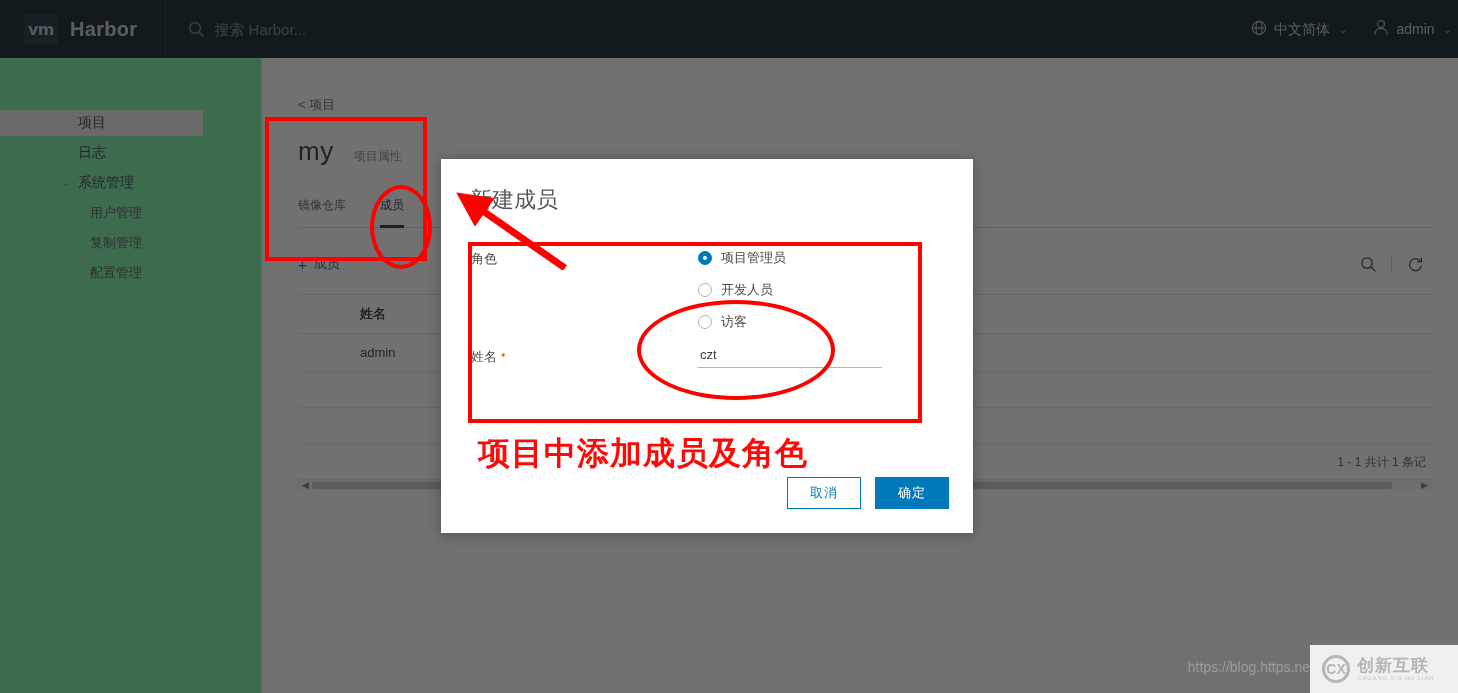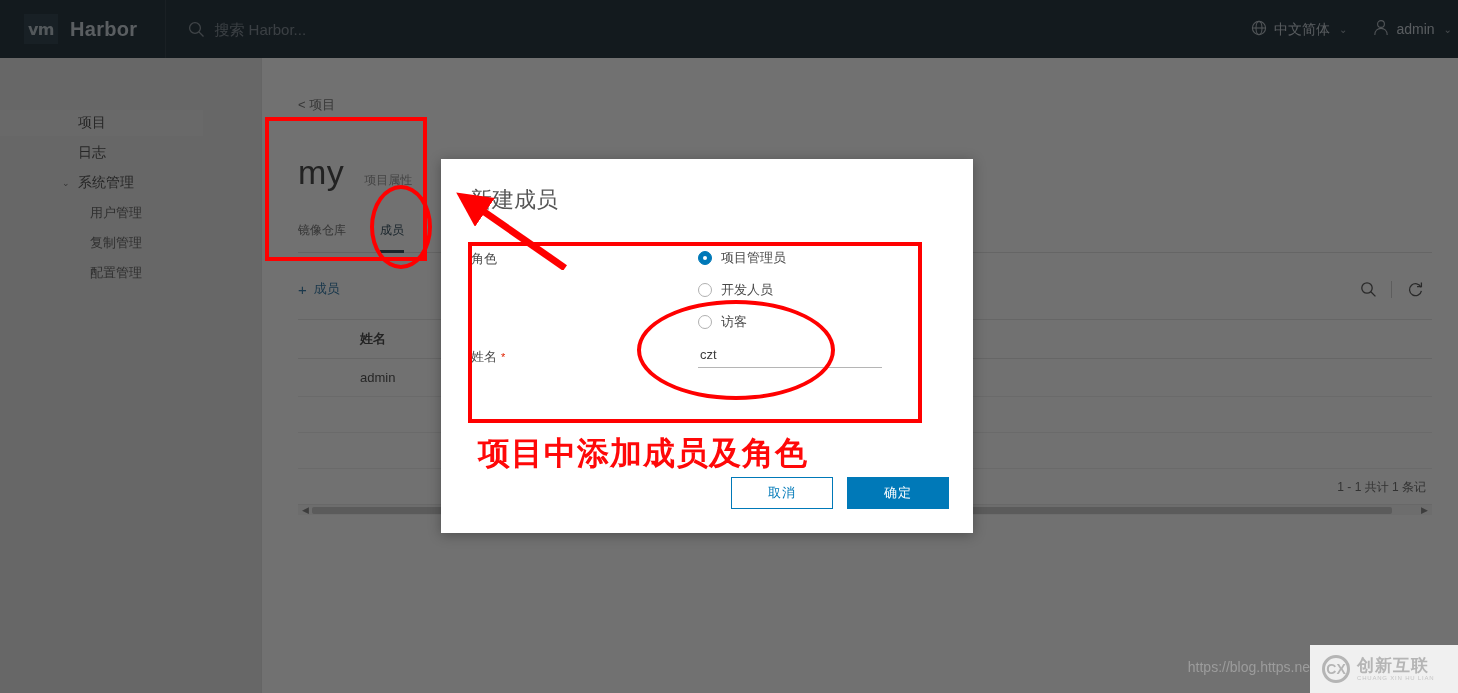--- a/index.html
+++ b/index.html
@@ -84,21 +84,21 @@
   .body-wrap {
     position: absolute;
     top: 58px; left: 0;
     width: 1458px; height: 635px;
     display: flex;
     background: #fafafa;
   }
   .sidebar {
     width: 262px;
     height: 635px;
-    background: #e5e5e5;
+    background: #86efac;
     border-right: 1px solid #e1e1e1;
     padding-top: 52px;
     flex-shrink: 0;
   }
   .nav-item {
     height: 26px;
     display: flex; align-items: center;
     font-size: 14px;
     color: #565656;
     padding-left: 78px;
@@ -119,23 +119,22 @@
     padding: 38px 26px 0 36px;
     position: relative;
   }
   .breadcrumb {
     font-size: 13px; color: #7a7a7a;
     margin-bottom: 22px;
     cursor: pointer;
   }
   .title-row { display: flex; align-items: baseline; gap: 20px; }
   .proj-title {
-    font-size: 34px; font-weight: 300; color: #4c4c4c;
+    font-size: 26px; font-weight: 300; color: #4c4c4c;
     letter-spacing: .5px;
-    margin-top: 17px;
   }
   .proj-sub { font-size: 12px; color: #9a9a9a; }
 
   .tabs {
     display: flex; gap: 34px;
     margin-top: 30px;
     border-bottom: 1px solid #e0e0e0;
   }
   .tab {
     font-size: 12px; color: #777;
@@ -279,21 +278,21 @@
   }
   .radio-label { font-size: 13px; color: #4a4a4a; }
 
   .modal-footer {
     position: absolute;
     right: 24px; bottom: 24px;
     display: flex; gap: 14px;
   }
   .btn {
     font-size: 13px;
-    padding: 0 36px;
+    padding: 0 22px;
     height: 32px;
     min-width: 72px;
     cursor: pointer;
     font-family: "Liberation Sans", sans-serif;
     letter-spacing: 1px;
   }
   .btn-outline {
     background: #fff;
     border: 1px solid #0079b8;
     color: #0079b8;

